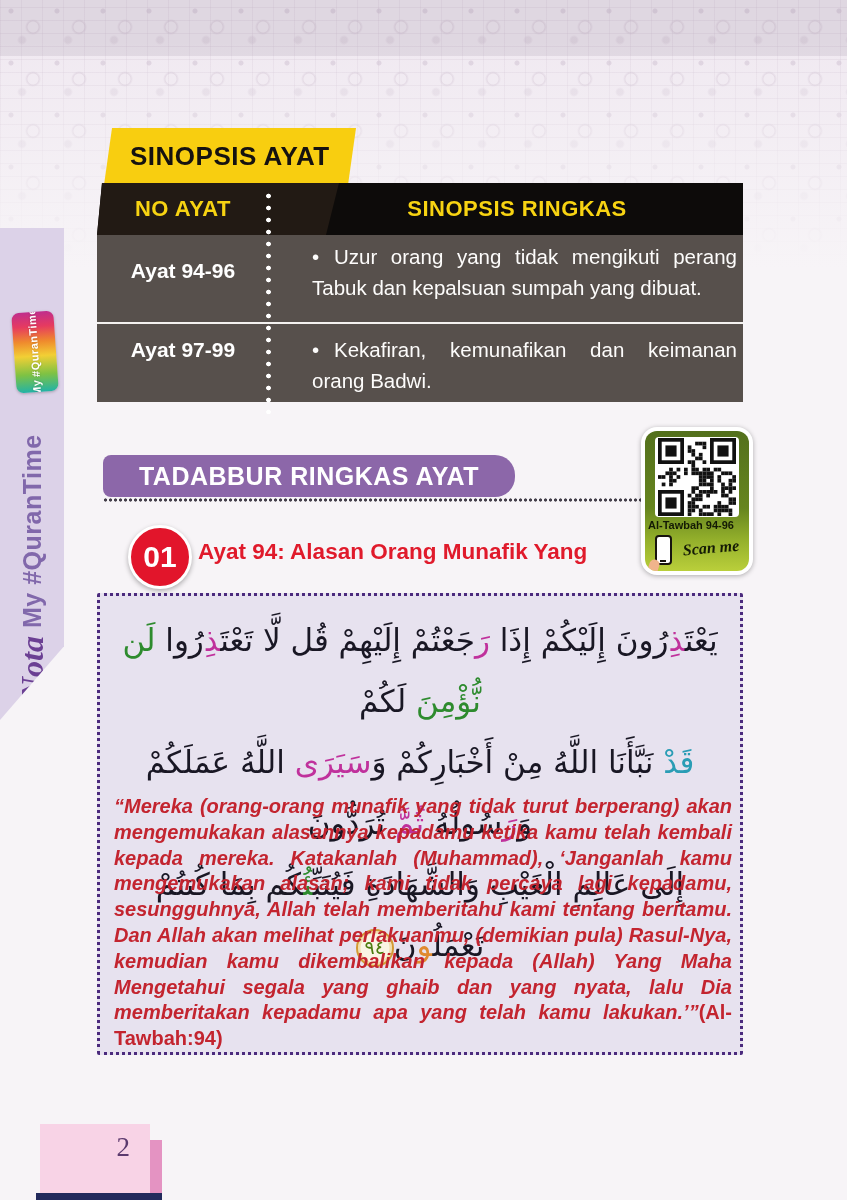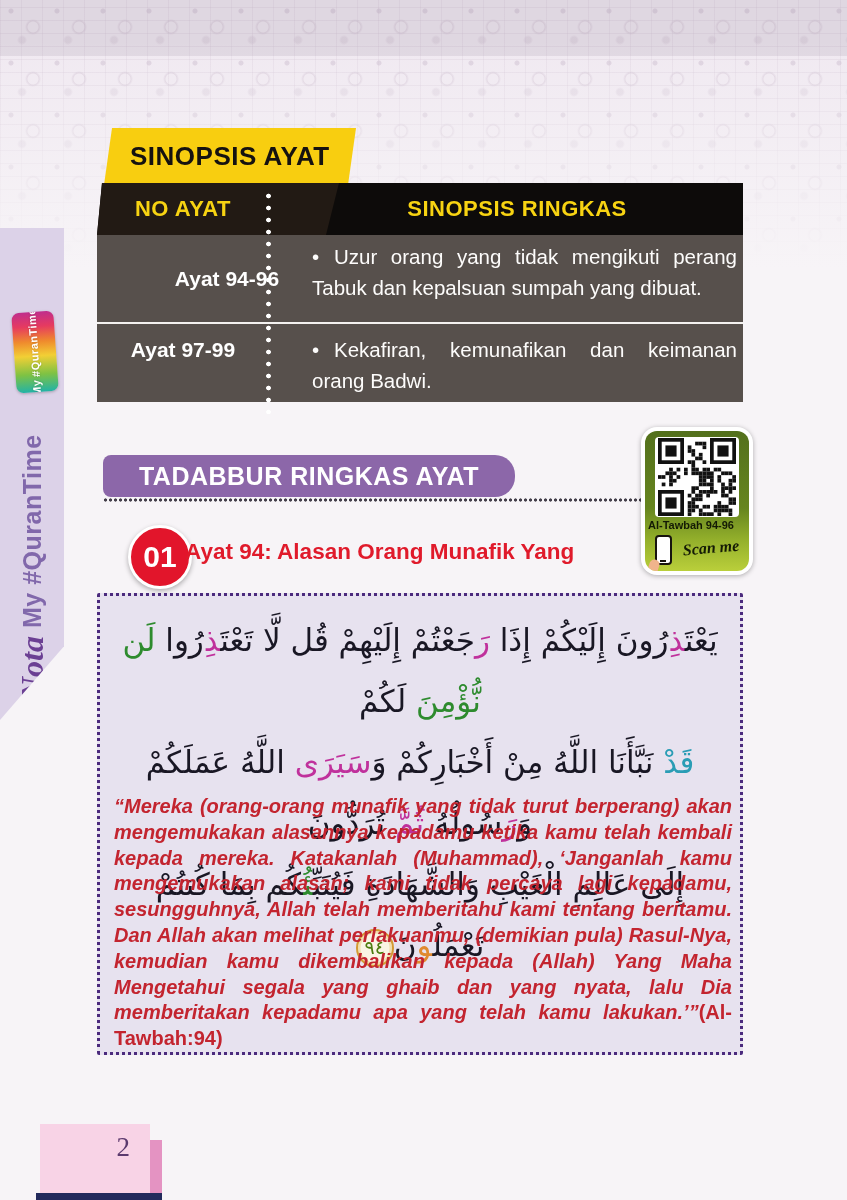--- a/index.html
+++ b/index.html
@@ -60,21 +60,21 @@
   
   .tad-banner { position:absolute; left:103px; top:455px; width:412px; height:42px; background:#8c67a9;
     border-radius:8px 20px 20px 8px; display:flex; align-items:center; justify-content:center;
     color:#fff; font-weight:bold; font-size:25px; letter-spacing:.5px; }
   .tad-dots { position:absolute; left:103px; top:498px; width:640px; height:4px;
     background-image:radial-gradient(circle, #45404b 1.3px, transparent 1.9px); background-size:5px 4px; background-repeat:repeat-x; }
 
   .num-circle { position:absolute; left:128px; top:525px; width:64px; height:64px; border-radius:50%;
     background:#e2152b; border:3px solid #fff; box-shadow:0 2px 5px rgba(0,0,0,.3);
     display:flex; align-items:center; justify-content:center; color:#fff; font-weight:bold; font-size:30px; }
-  .item-title { position:absolute; left:185px; top:536px; width:430px; color:#e01a2b; font-weight:bold;
+  .item-title { position:absolute; left:198px; top:536px; width:430px; color:#e01a2b; font-weight:bold;
     font-size:22.5px; line-height:31px; }
 
   
   .qr-card { position:absolute; left:641px; top:427px; width:112px; height:148px; background:#fff;
     border-radius:16px; box-shadow:0 1px 5px rgba(0,0,0,.3); }
   .qr-green { position:absolute; inset:4px; border-radius:12px;
     background:linear-gradient(180deg,#53701c 0%, #66851f 55%, #94b02b 78%, #bacf3b 100%); overflow:hidden; }
   .qr-panel { position:absolute; left:10px; top:6px; width:84px; height:80px; background:#fff; border-radius:4px; }
   .qr-panel svg { position:absolute; left:2px; top:1px; }
   .qr-caption { position:absolute; left:0; top:88px; width:92px; text-align:center; color:#10160４;
@@ -132,21 +132,21 @@
   </div>
 
   <div class="tbl-head">
     <div class="seam"></div>
     <div class="th th-no">NO AYAT</div>
     <div class="th th-ringkas">SINOPSIS RINGKAS</div>
   </div>
 
   <div class="tbl-body">
     <div class="row-divider"></div>
-    <div class="ayat-label" style="top:32px;margin-left:44px;">Ayat 94-96</div>
+    <div class="ayat-label" style="top:24px;">Ayat 94-96</div>
     <div class="row-text" style="top:6px;"><span class="bullet">•</span><span>Uzur orang yang tidak mengikuti perang Tabuk dan kepalsuan sumpah yang dibuat.</span></div>
     <div class="ayat-label" style="top:103px;">Ayat 97-99</div>
     <div class="row-text" style="top:99px;"><span class="bullet">•</span><span>Kekafiran, kemunafikan dan keimanan orang Badwi.</span></div>
   </div>
   <div class="dotline-v"></div>
 
   <div class="tad-banner">
     <span>TADABBUR RINGKAS AYAT</span>
   </div>
   <div class="tad-dots"></div>

